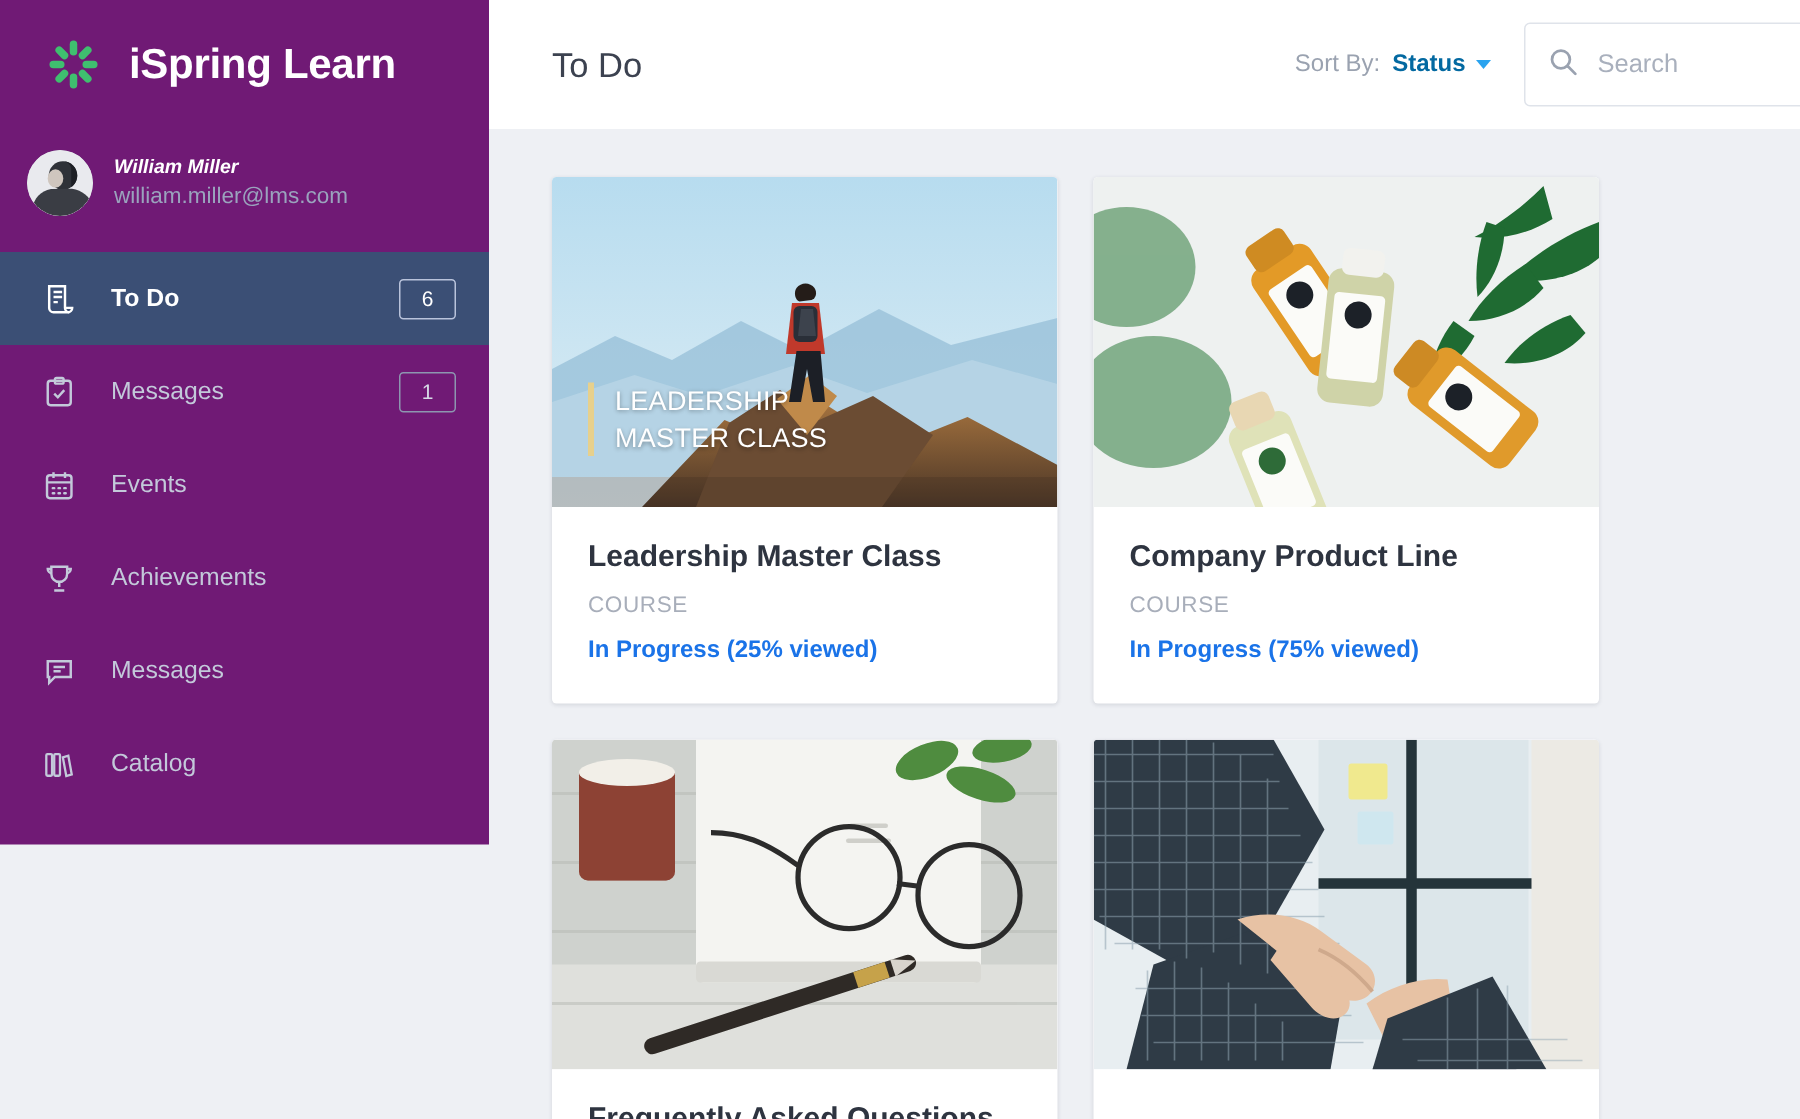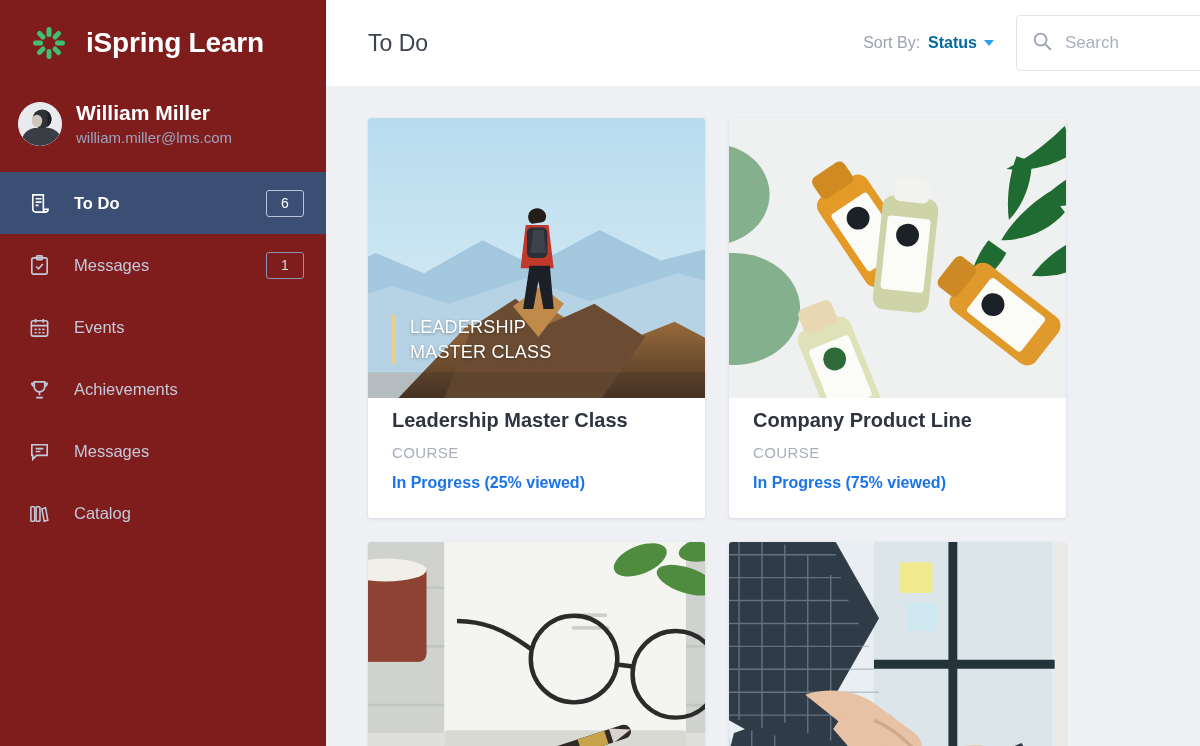--- a/index.html
+++ b/index.html
@@ -15,22 +15,22 @@
   .app {
     display: flex;
     width: 1200px;
     height: 746px;
   }
 
   
   .sidebar {
     width: 326px;
     min-width: 326px;
-    height: 746px;
-    background: #7f1d1d;
+    height: 563px;
+    background: #701a75;
     position: relative;
   }
 
   .brand {
     display: flex;
     align-items: center;
     height: 86px;
     padding-left: 26px;
   }
 
@@ -78,22 +78,23 @@
     border-radius: 50%;
     flex: 0 0 44px;
     overflow: hidden;
     background: #c9ccd4;
     position: relative;
   }
   .avatar svg { display: block; width: 44px; height: 44px; }
   .user-meta { margin-left: 14px; line-height: 1.25; }
   .user-name {
     color: #ffffff;
-    font-size: 21px;
+    font-size: 13px;
     font-weight: bold;
+    font-style: italic;
   }
   .user-email {
     color: #9aa3bd;
     font-size: 15px;
     margin-top: 3px;
   }
 
   .nav { margin-top: 4px; }
 
   .nav-item {
@@ -220,21 +221,21 @@
     width: 337px;
     background: #ffffff;
     border-radius: 3px;
     box-shadow: 0 1px 3px rgba(40,50,70,0.13);
     overflow: hidden;
     cursor: pointer;
     flex: 0 0 337px;
   }
 
   .card-img {
-    height: 280px;
+    height: 220px;
     position: relative;
     overflow: hidden;
   }
   .card-img svg { display: block; width: 100%; height: 100%; }
 
   .overlay-title {
     position: absolute;
     left: 24px;
     bottom: 34px;
     display: flex;
@@ -249,21 +250,21 @@
   }
   .overlay-text {
     color: #ffffff;
     font-size: 18px;
     line-height: 1.35;
     text-transform: uppercase;
     letter-spacing: 0.2px;
     text-shadow: 0 1px 3px rgba(0,0,0,0.35);
   }
 
-  .card-body { padding: 11px 24px 26px 24px; }
+  .card-body { padding: 22px 24px 26px 24px; }
   .card-title {
     font-size: 20px;
     font-weight: bold;
     color: #2e3440;
     white-space: nowrap;
   }
   .card-kind {
     font-size: 15px;
     color: #a8aeba;
     letter-spacing: 0.4px;

